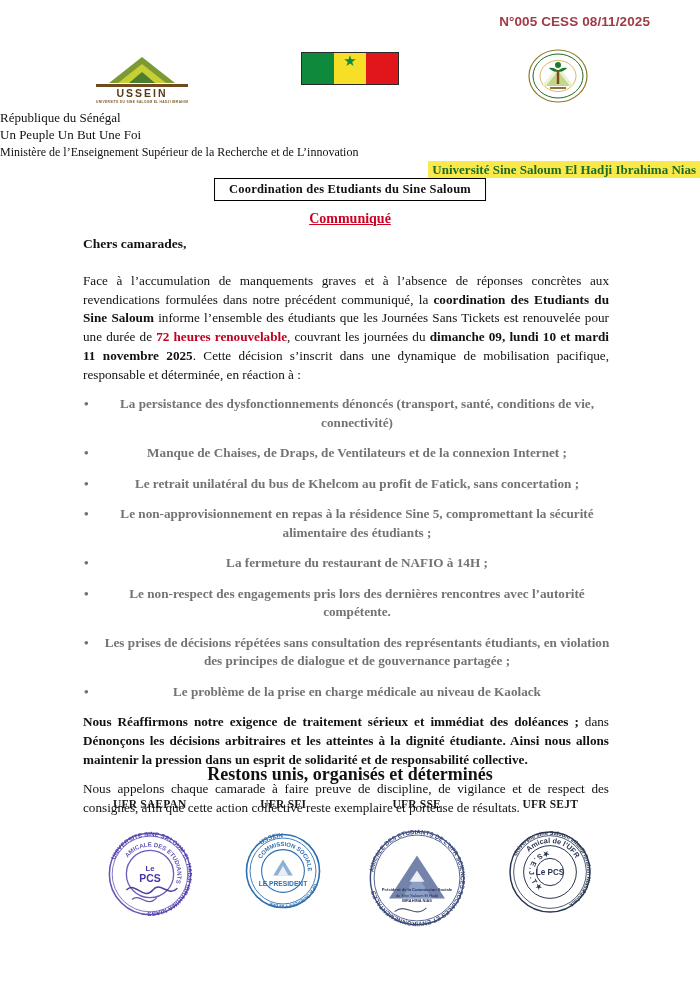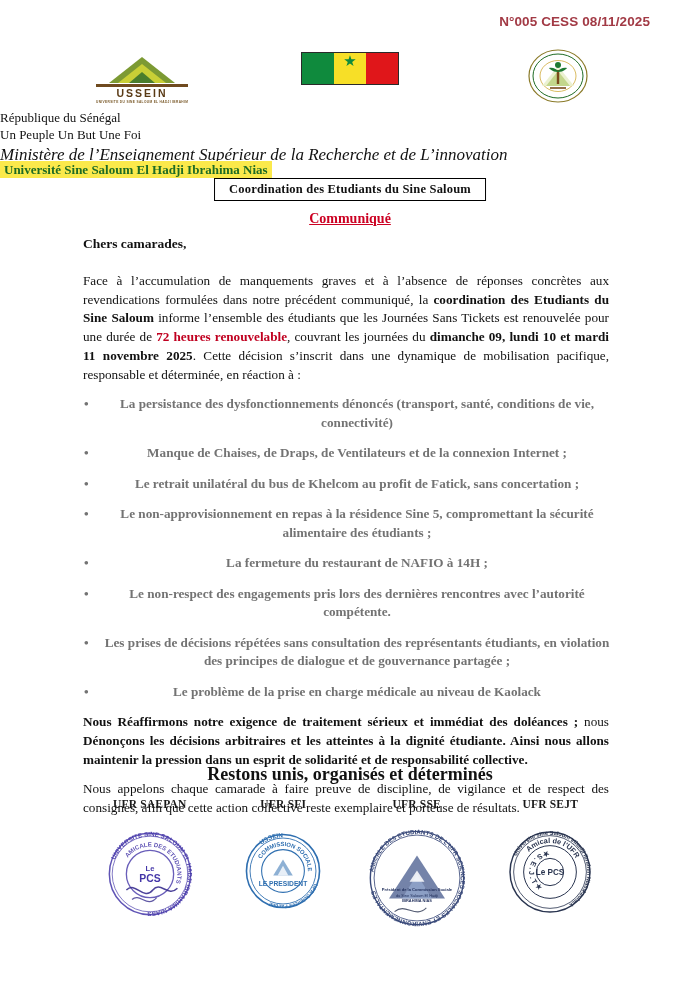--- a/index.html
+++ b/index.html
@@ -142,28 +142,28 @@
   }
 
   
   .inst {
     position: absolute;
     left: 0;
     width: 700px;
   }
   .inst-rep   { top: 110px; font-size: 13px; }
   .inst-motto { top: 127px; font-size: 13px; }
-  .inst-min   { top: 145px; font-size: 17px; font-style: italic; }
+  .inst-min   { top: 145px; font-size: 12px; }
 
   .uni-line {
     position: absolute;
     top: 160px;
     left: 0;
     width: 700px;
-    text-align: left;
+    text-align: right;
   }
   .uni-line span {
     background: #fbe94b;
     color: #1e6b24;
     font-size: 13px;
     font-weight: 600;
     padding: 1px 4px;
   }
 
   .coord-box {
@@ -338,21 +338,21 @@
       <li>La persistance des dysfonctionnements dénoncés (transport, santé, conditions de vie, connectivité)</li>
       <li>Manque de Chaises, de Draps, de Ventilateurs et de la connexion Internet ;</li>
       <li>Le retrait unilatéral du bus de Khelcom au profit de Fatick, sans concertation ;</li>
       <li>Le non-approvisionnement en repas à la résidence Sine 5, compromettant la sécurité alimentaire des étudiants ;</li>
       <li>La fermeture du restaurant de NAFIO à 14H ;</li>
       <li>Le non-respect des engagements pris lors des dernières rencontres avec l’autorité compétente.</li>
       <li>Les prises de décisions répétées sans consultation des représentants étudiants, en violation des principes de dialogue et de gouvernance partagée ;</li>
       <li>Le problème de la prise en charge médicale au niveau de Kaolack</li>
     </ul>
 
-    <p class="para"><b>Nous Réaffirmons notre exigence de traitement sérieux et immédiat des doléances ;</b><span> nous </span><b>Dénonçons les décisions arbitraires et les atteintes à la dignité étudiante. Ainsi nous allons maintenir la pression dans un esprit de solidarité et de responsabilité collective.</b></p>
+    <p class="para"><b>Nous Réaffirmons notre exigence de traitement sérieux et immédiat des doléances ;</b><span> dans </span><b>Dénonçons les décisions arbitraires et les atteintes à la dignité étudiante. Ainsi nous allons maintenir la pression dans un esprit de solidarité et de responsabilité collective.</b></p>
 
     <p class="para">Nous appelons chaque camarade à faire preuve de discipline, de vigilance et de respect des consignes, afin que cette action collective reste exemplaire et porteuse de résultats.</p>
   </div>
 
   <div class="closing" style="top:764px;">Restons unis, organisés et déterminés</div>
 
   <div class="sigrow">
 
     <div class="sigcol">
       <div class="label">UFR SAEPAN</div>

